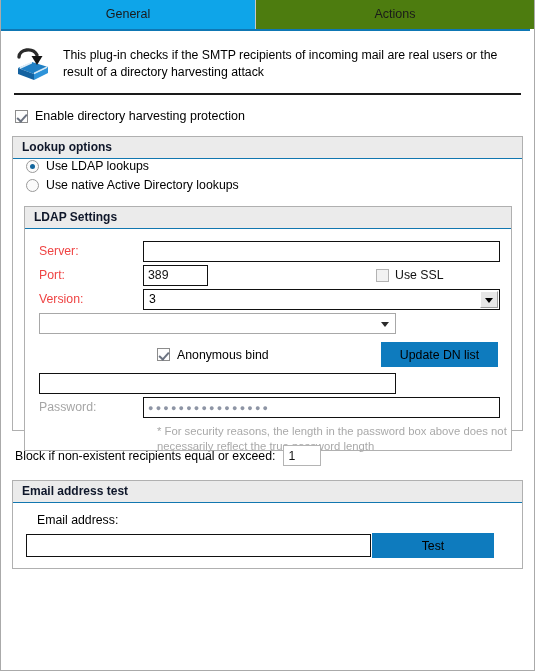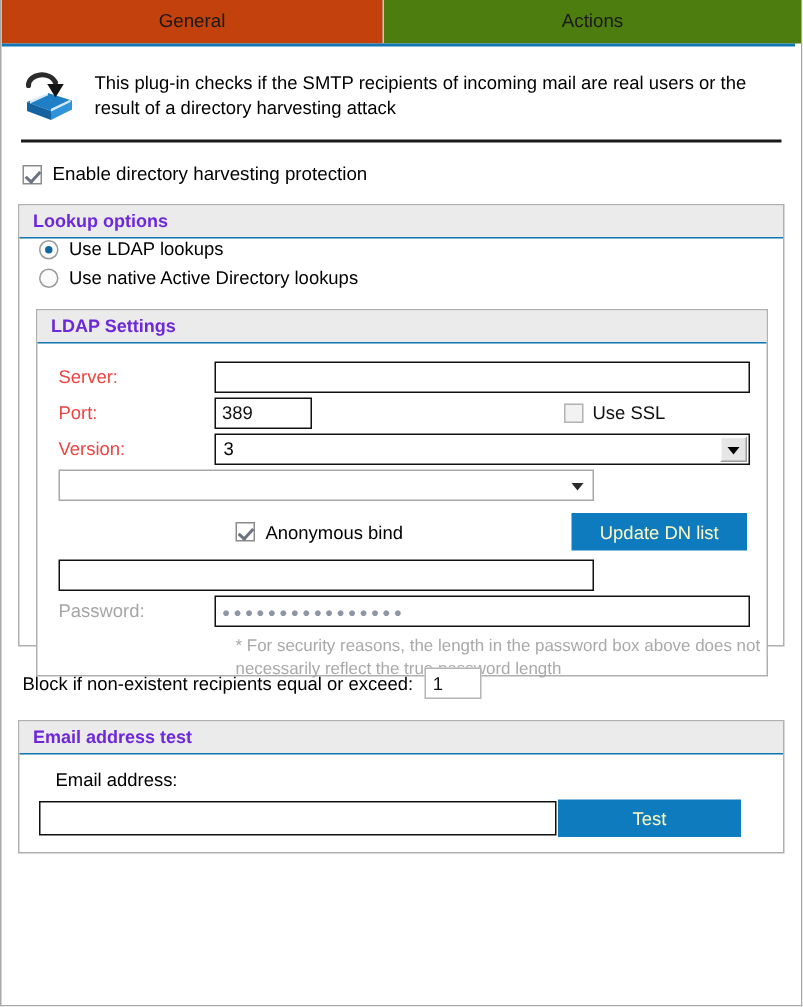--- a/index.html
+++ b/index.html
@@ -39,21 +39,21 @@
   .tab {
     height: 29px;
     line-height: 29px;
     text-align: center;
     font-size: 12.5px;
     color: #1a1a1a;
     box-sizing: border-box;
     user-select: none;
   }
   .tab.inactive {
-    background: #c2410c;
+    background: #0ea5e9;
     border-right: 1px solid #c8c8c8;
     border-bottom: 0;
   }
   .tab.active {
     background: #4d7c0f;
   }
   .tab-general { width: 255px; }
   .tab-actions { flex: 1; }
   .tabstrip-underline {
     position: absolute;
@@ -158,21 +158,21 @@
     background: #ffffff;
   }
   .group-header {
     background: #ebebeb;
     border-bottom: 1px solid #1277b0;
     height: 21px;
     line-height: 21px;
     padding-left: 9px;
     font-size: 12px;
     font-weight: bold;
-    color: #6d28d9;
+    color: #0f172a;
     user-select: none;
   }
 
   #lookup-group {
     margin: 13px 11px 0 11px;
     height: 295px;
   }
   .radio-row {
     display: flex;
     align-items: center;
@@ -311,21 +311,21 @@
     height: 25px;
     margin: 7px 0 4px 0;
     padding-left: 132px;
   }
   .bind-row .lbl {
     margin-left: 7px;
     font-size: 12.3px;
   }
   .btn-primary {
     background: #0e7bbe;
-    color: #fef9c3;
+    color: #000000;
     border: none;
     font-family: "Liberation Sans", sans-serif;
     font-size: 12.3px;
     cursor: pointer;
     padding: 0;
   }
   #update-dn-button {
     width: 117px;
     height: 25px;
     margin-left: auto;

